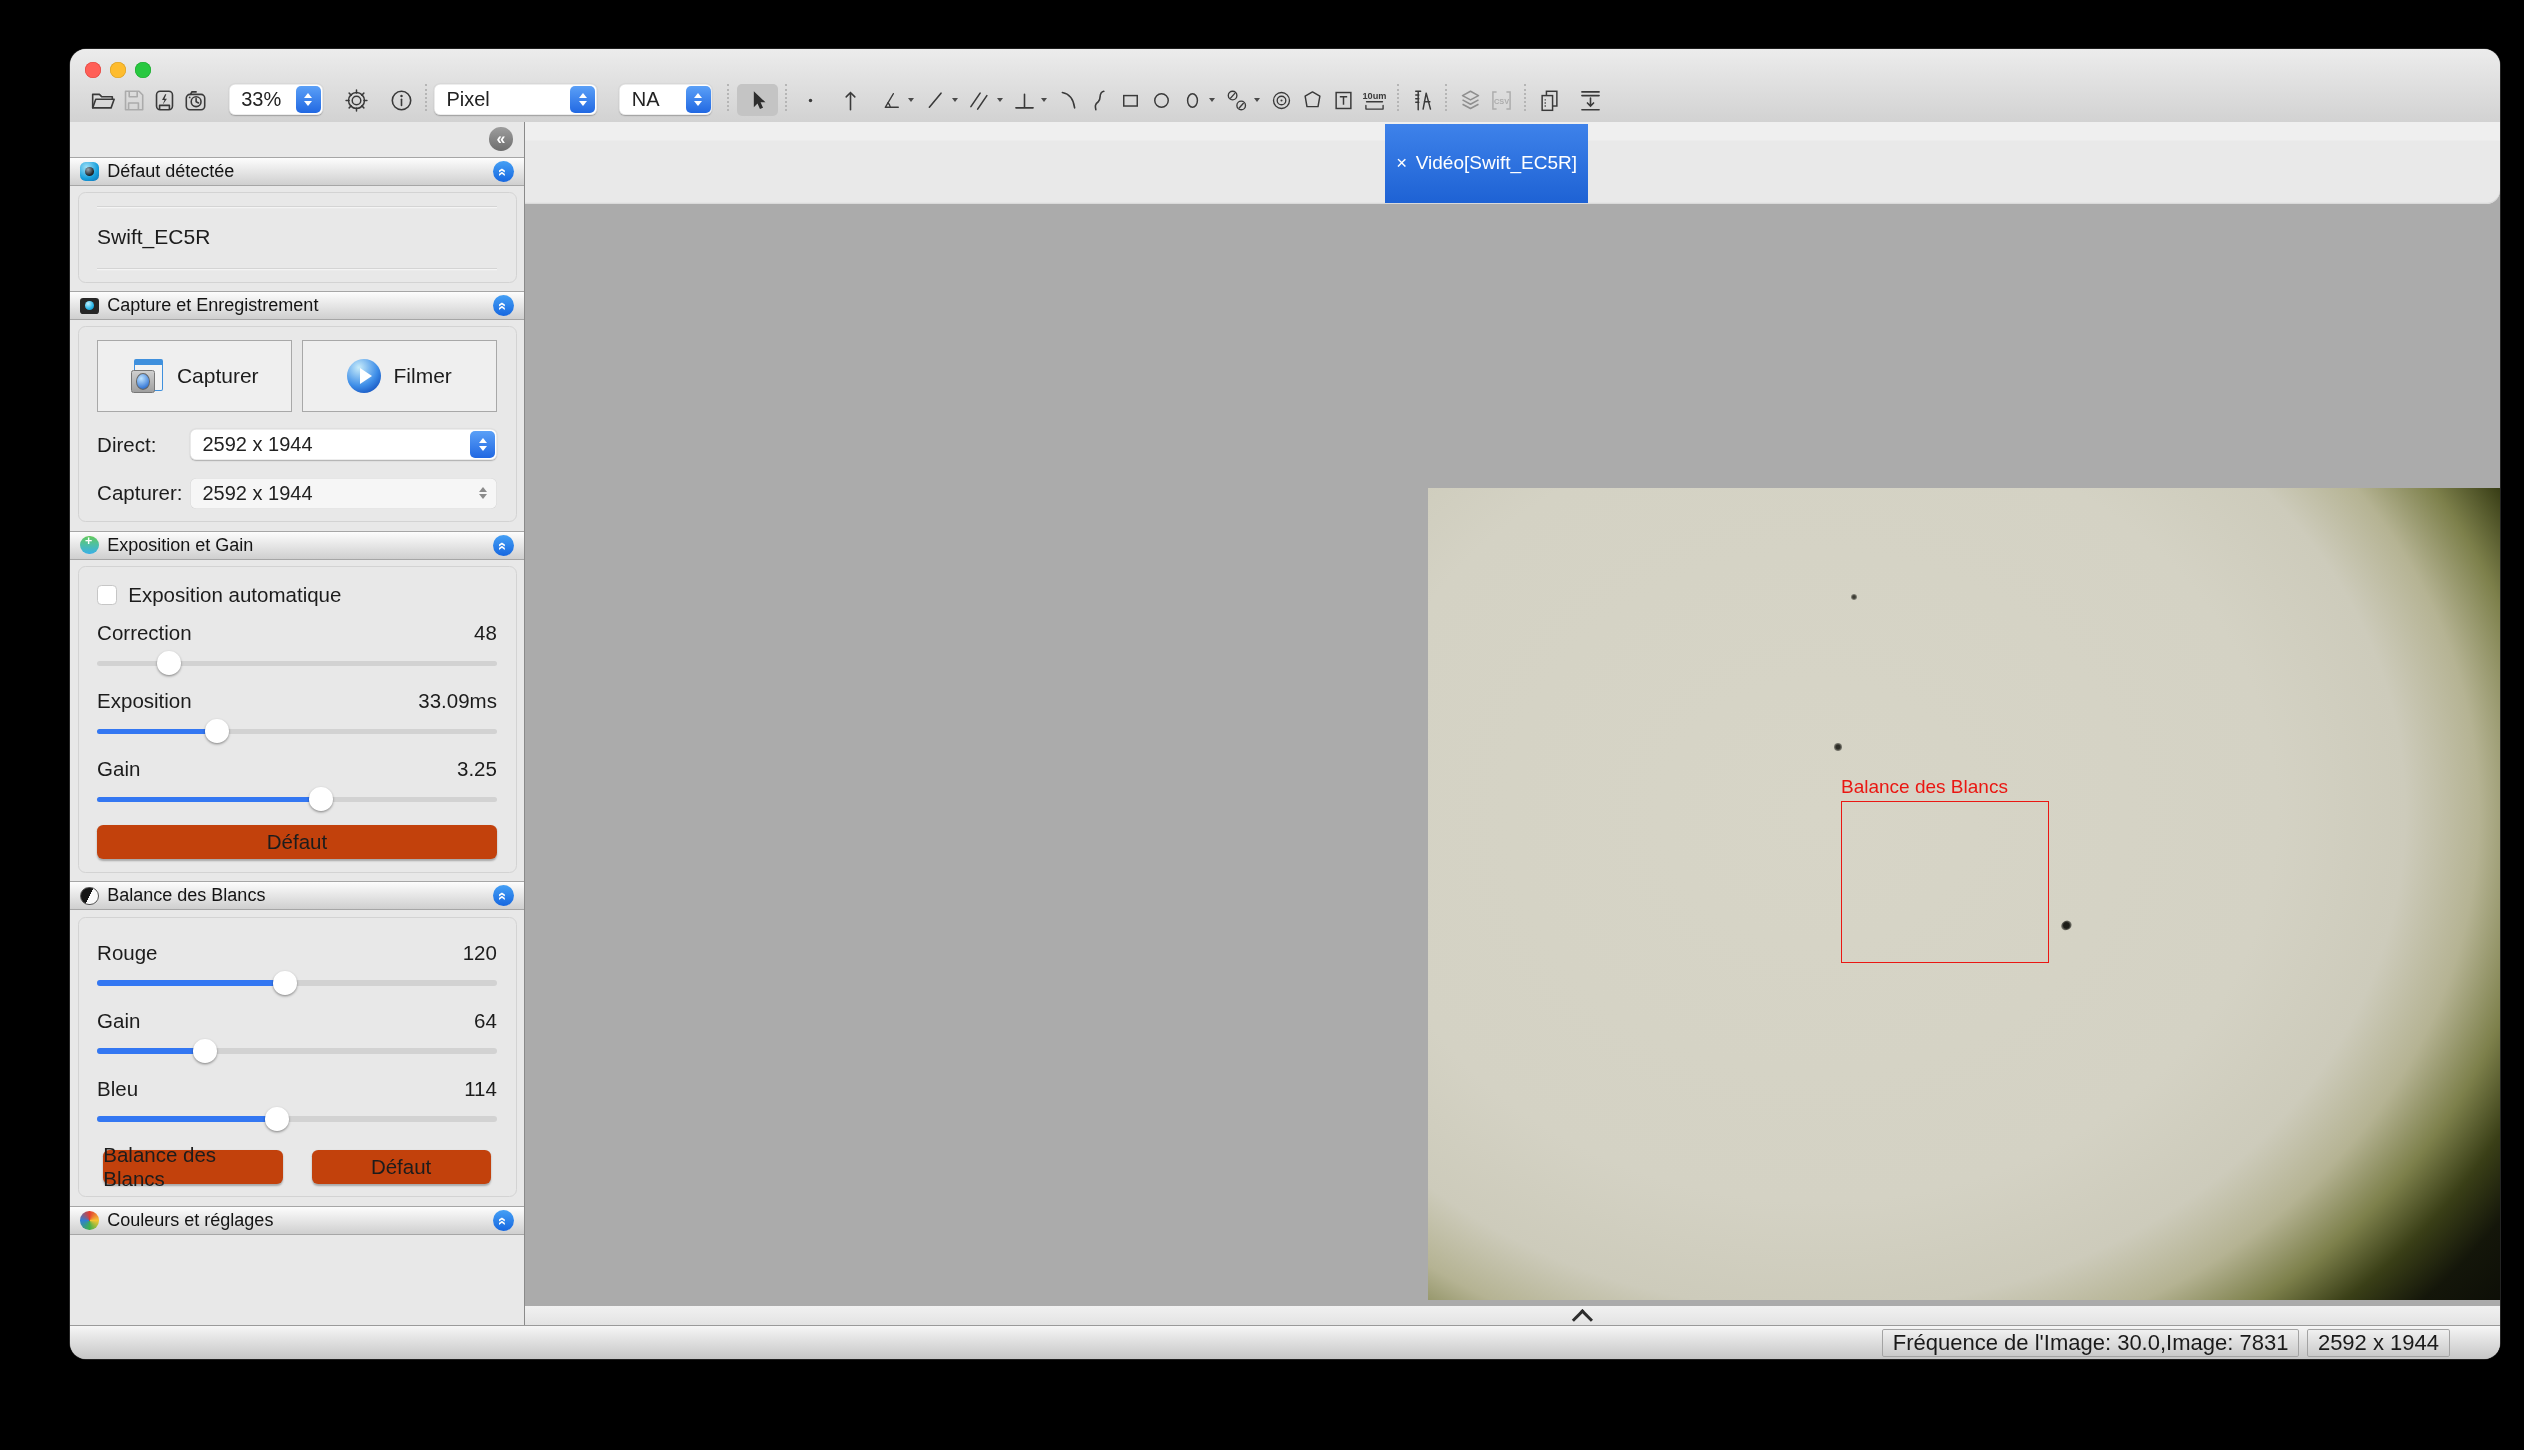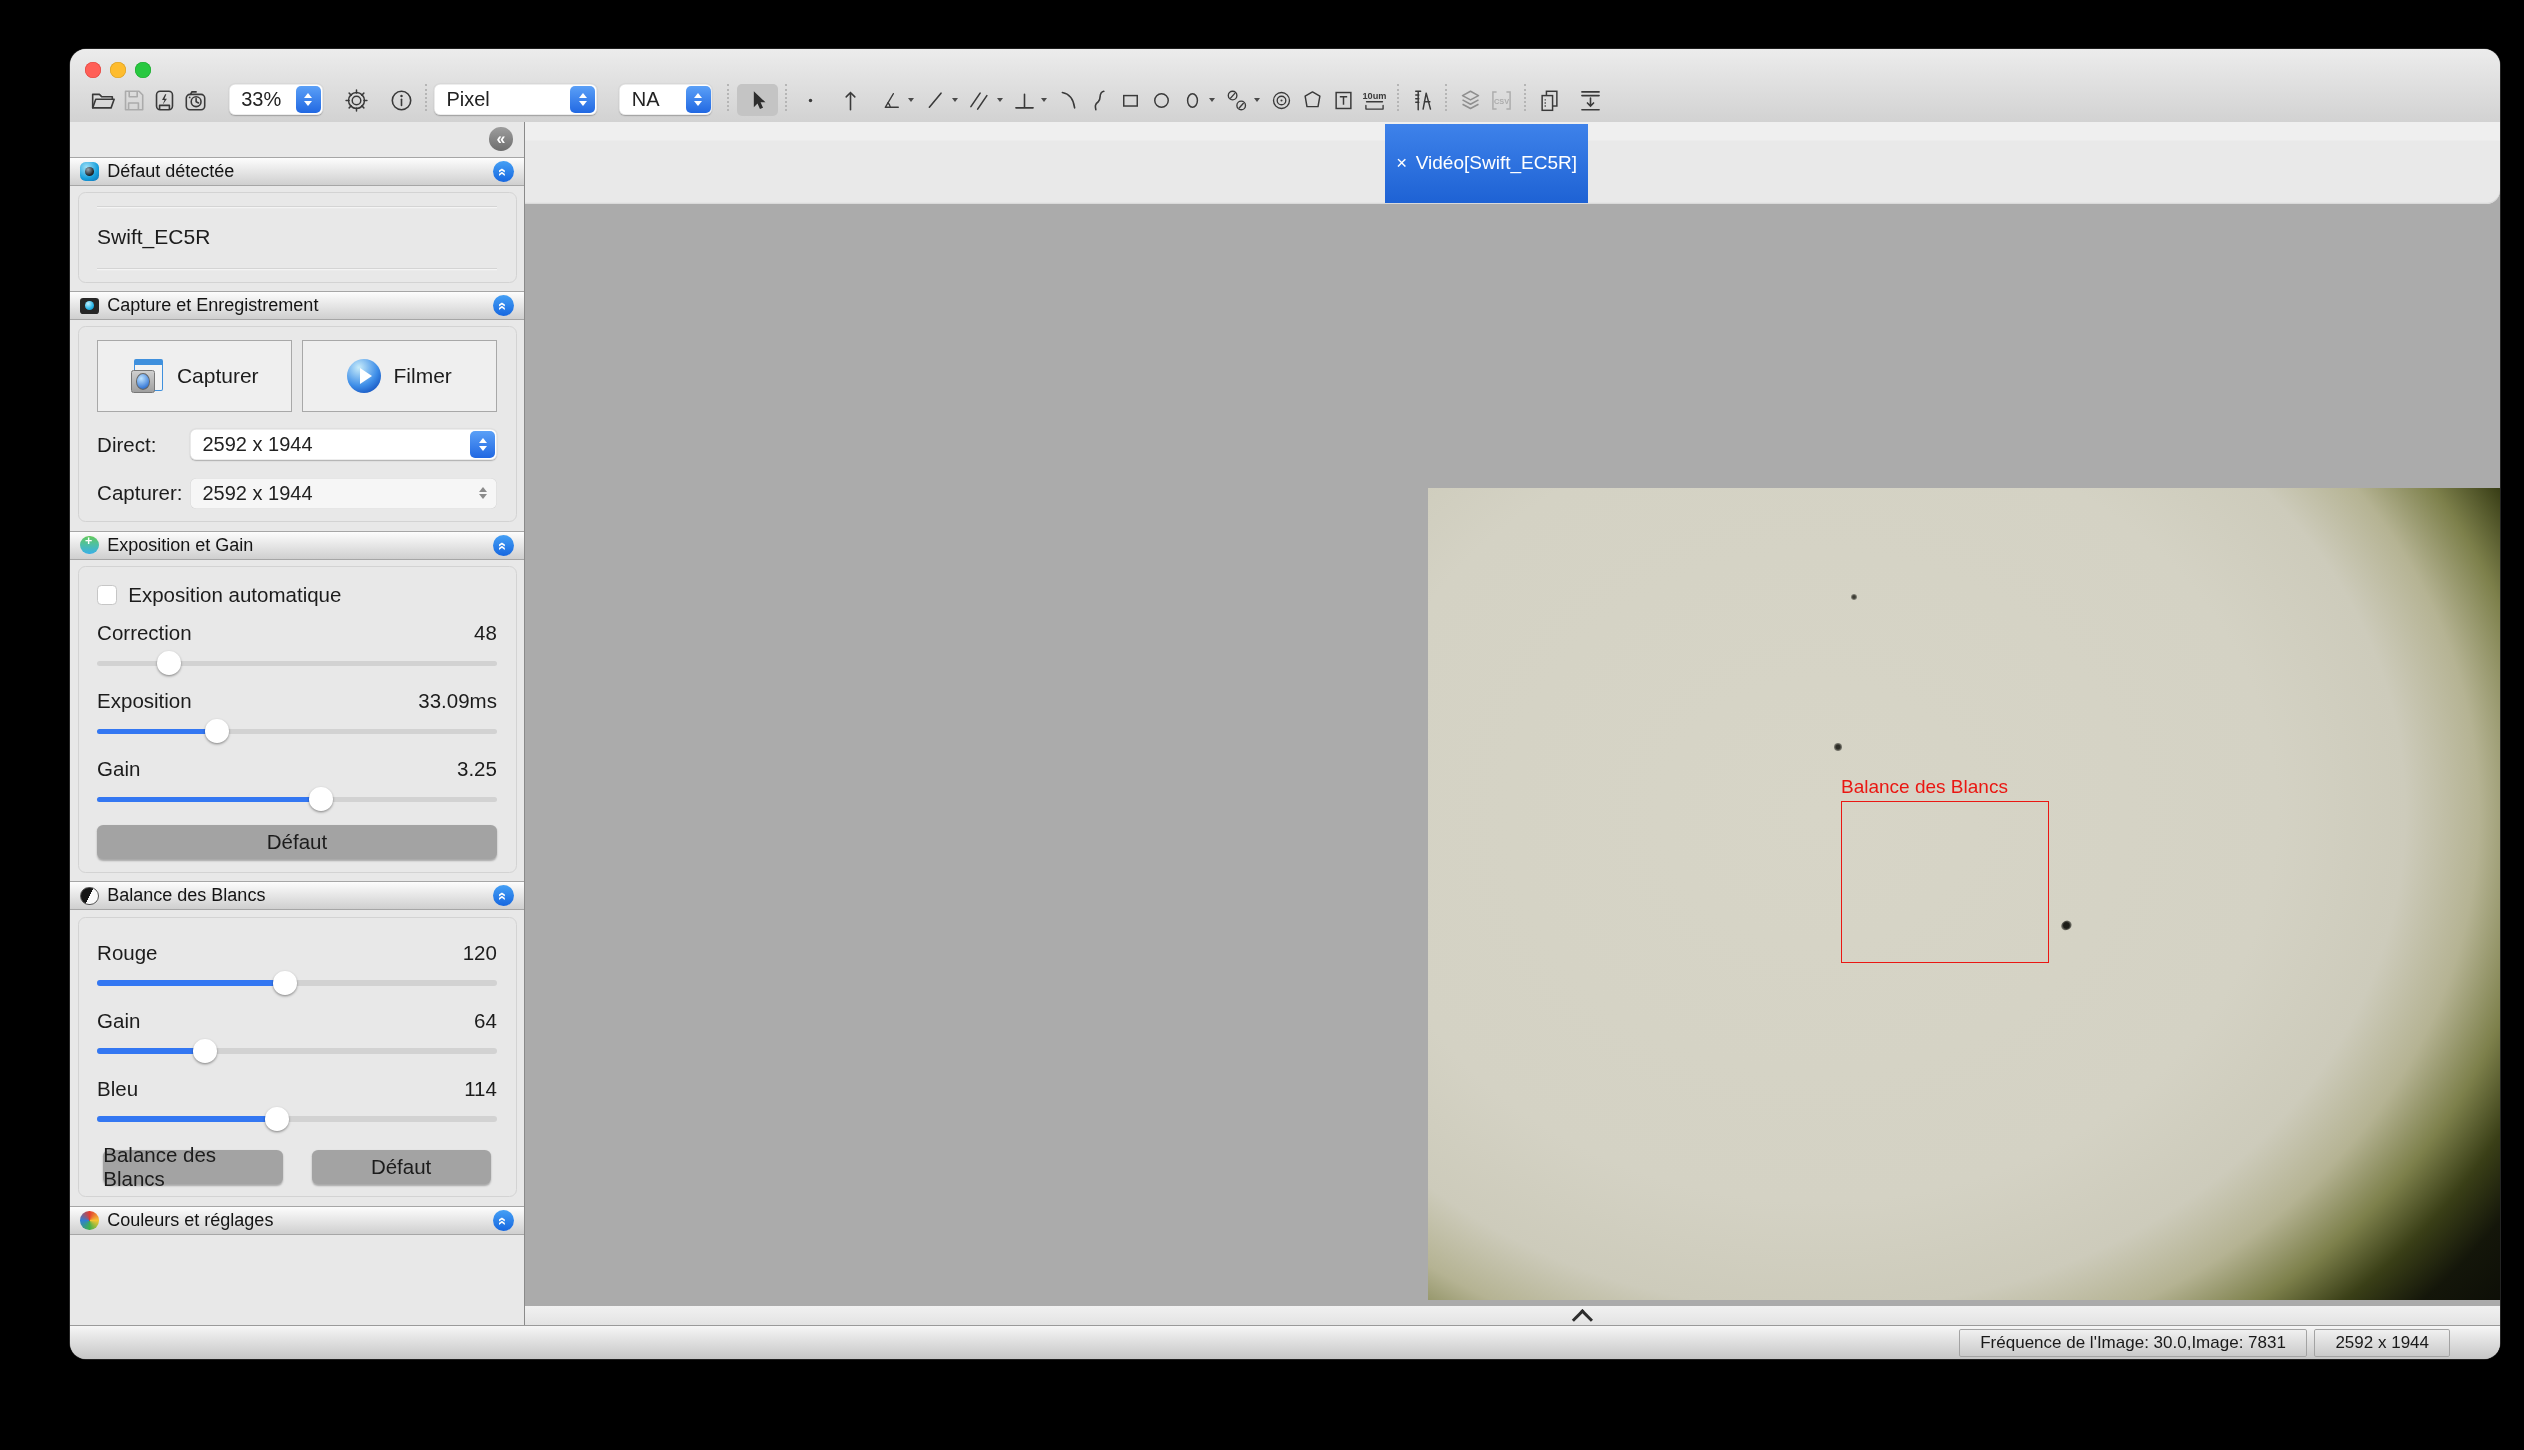--- a/index.html
+++ b/index.html
@@ -50,21 +50,21 @@
   .roi-label{position:absolute;color:#ea1712;font-size:19px;}
   .chevstrip{position:absolute;left:455px;top:1257px;width:1975px;height:19px;
              background:linear-gradient(#f1f1f1,#e3e3e3);border-bottom:1.2px solid #6f6f6f;}
   .chev-up{position:absolute;left:1050px;top:5.6px;width:12.4px;height:12.4px;
            border-top:3.7px solid #2d2d2d;border-right:3.7px solid #2d2d2d;transform:rotate(-45deg);}
   
   .statusbar{position:absolute;left:0;top:1276px;width:100%;height:34px;
              background:linear-gradient(#f6f6f6,#c6c6c6);border-top:0.6px solid #9a9a9a;
              display:flex;align-items:center;justify-content:flex-end;padding-right:50px;box-sizing:border-box;gap:7.5px;}
   .scell{height:26px;border:1.2px solid #a3a3a3;border-radius:1.9px;display:flex;align-items:center;
-         padding:0 20px;font-size:17px;color:#1a1a1a;}
+         padding:0 10px;font-size:22px;color:#1a1a1a;}
   
   .sidebar{position:absolute;left:0;top:73px;width:455px;height:1203px;background:#e8e8e8;
            border-right:1.2px solid #8a8a8a;overflow:hidden;font-size:20.5px;box-sizing:border-box;}
   .collapse-row{height:35px;position:relative;}
   .circ-btn{position:absolute;right:11.2px;top:5px;width:23.6px;height:23.6px;border-radius:50%;
             background:linear-gradient(#9d9d9d,#6e6e6e);color:#fff;display:flex;align-items:center;
             justify-content:center;font-size:16px;font-weight:bold;}
   .phead{height:27px;background:linear-gradient(#fdfdfd,#cfcfcf);border-top:1.2px solid #a6a6a6;
          border-bottom:1.2px solid #a6a6a6;display:flex;align-items:center;padding:0 10px;gap:8.7px;
          font-size:18px;color:#141414;}
@@ -94,21 +94,21 @@
   .fieldrow .flabel{width:93px;flex:0 0 auto;}
   .fieldrow .combo{flex:1;}
   .cbrow{display:flex;align-items:center;gap:11.2px;margin:3.7px 0 11.2px 0;}
   .cbox{width:20px;height:20px;background:#fff;border:1.2px solid #c6c6c6;border-radius:4.3px;box-sizing:border-box;}
   .srow{display:flex;justify-content:space-between;align-items:center;height:30px;margin-top:8px;}
   .slider{position:relative;height:30px;}
   .strack{position:absolute;left:0;right:0;top:12.4px;height:5.6px;border-radius:3.1px;background:#d2d2d2;}
   .sfill{position:absolute;left:0;top:12.4px;height:5.6px;border-radius:3.1px;background:#3377f2;}
   .sthumb{position:absolute;top:3.1px;width:23.6px;height:23.6px;border-radius:50%;background:#fff;
           box-shadow:0 1.2px 2.5px rgba(0,0,0,.4);}
-  .wbtn{height:34px;background:#a3a3a3;border-radius:6.2px;box-shadow:0 1.2px 1.9px rgba(0,0,0,.28);
+  .wbtn{height:34px;background:#c2410c;border-radius:6.2px;box-shadow:0 1.2px 1.9px rgba(0,0,0,.28);
         display:flex;align-items:center;justify-content:center;font-size:20.5px;}
   .btnrow{display:flex;gap:29px;margin-top:16px;padding:0 6.2px;}
   .btnrow .wbtn{flex:1;}
   .mt18{margin-top:11.2px;}
   
   .ico-camdet{width:18.6px;height:18.6px;border-radius:5.6px;
       background:radial-gradient(circle at 35% 28%,#9fe0f7,#18a0dc 60%,#0b6db3);position:relative;}
   .ico-camdet::after{content:"";position:absolute;left:5px;top:5px;width:8.7px;height:8.7px;border-radius:50%;
       background:radial-gradient(circle at 35% 30%,#9aa7b0,#20262b 65%);}
   .ico-capture{width:18.6px;height:16px;border-radius:3.1px;background:#262626;position:relative;margin-top:1.2px;}

